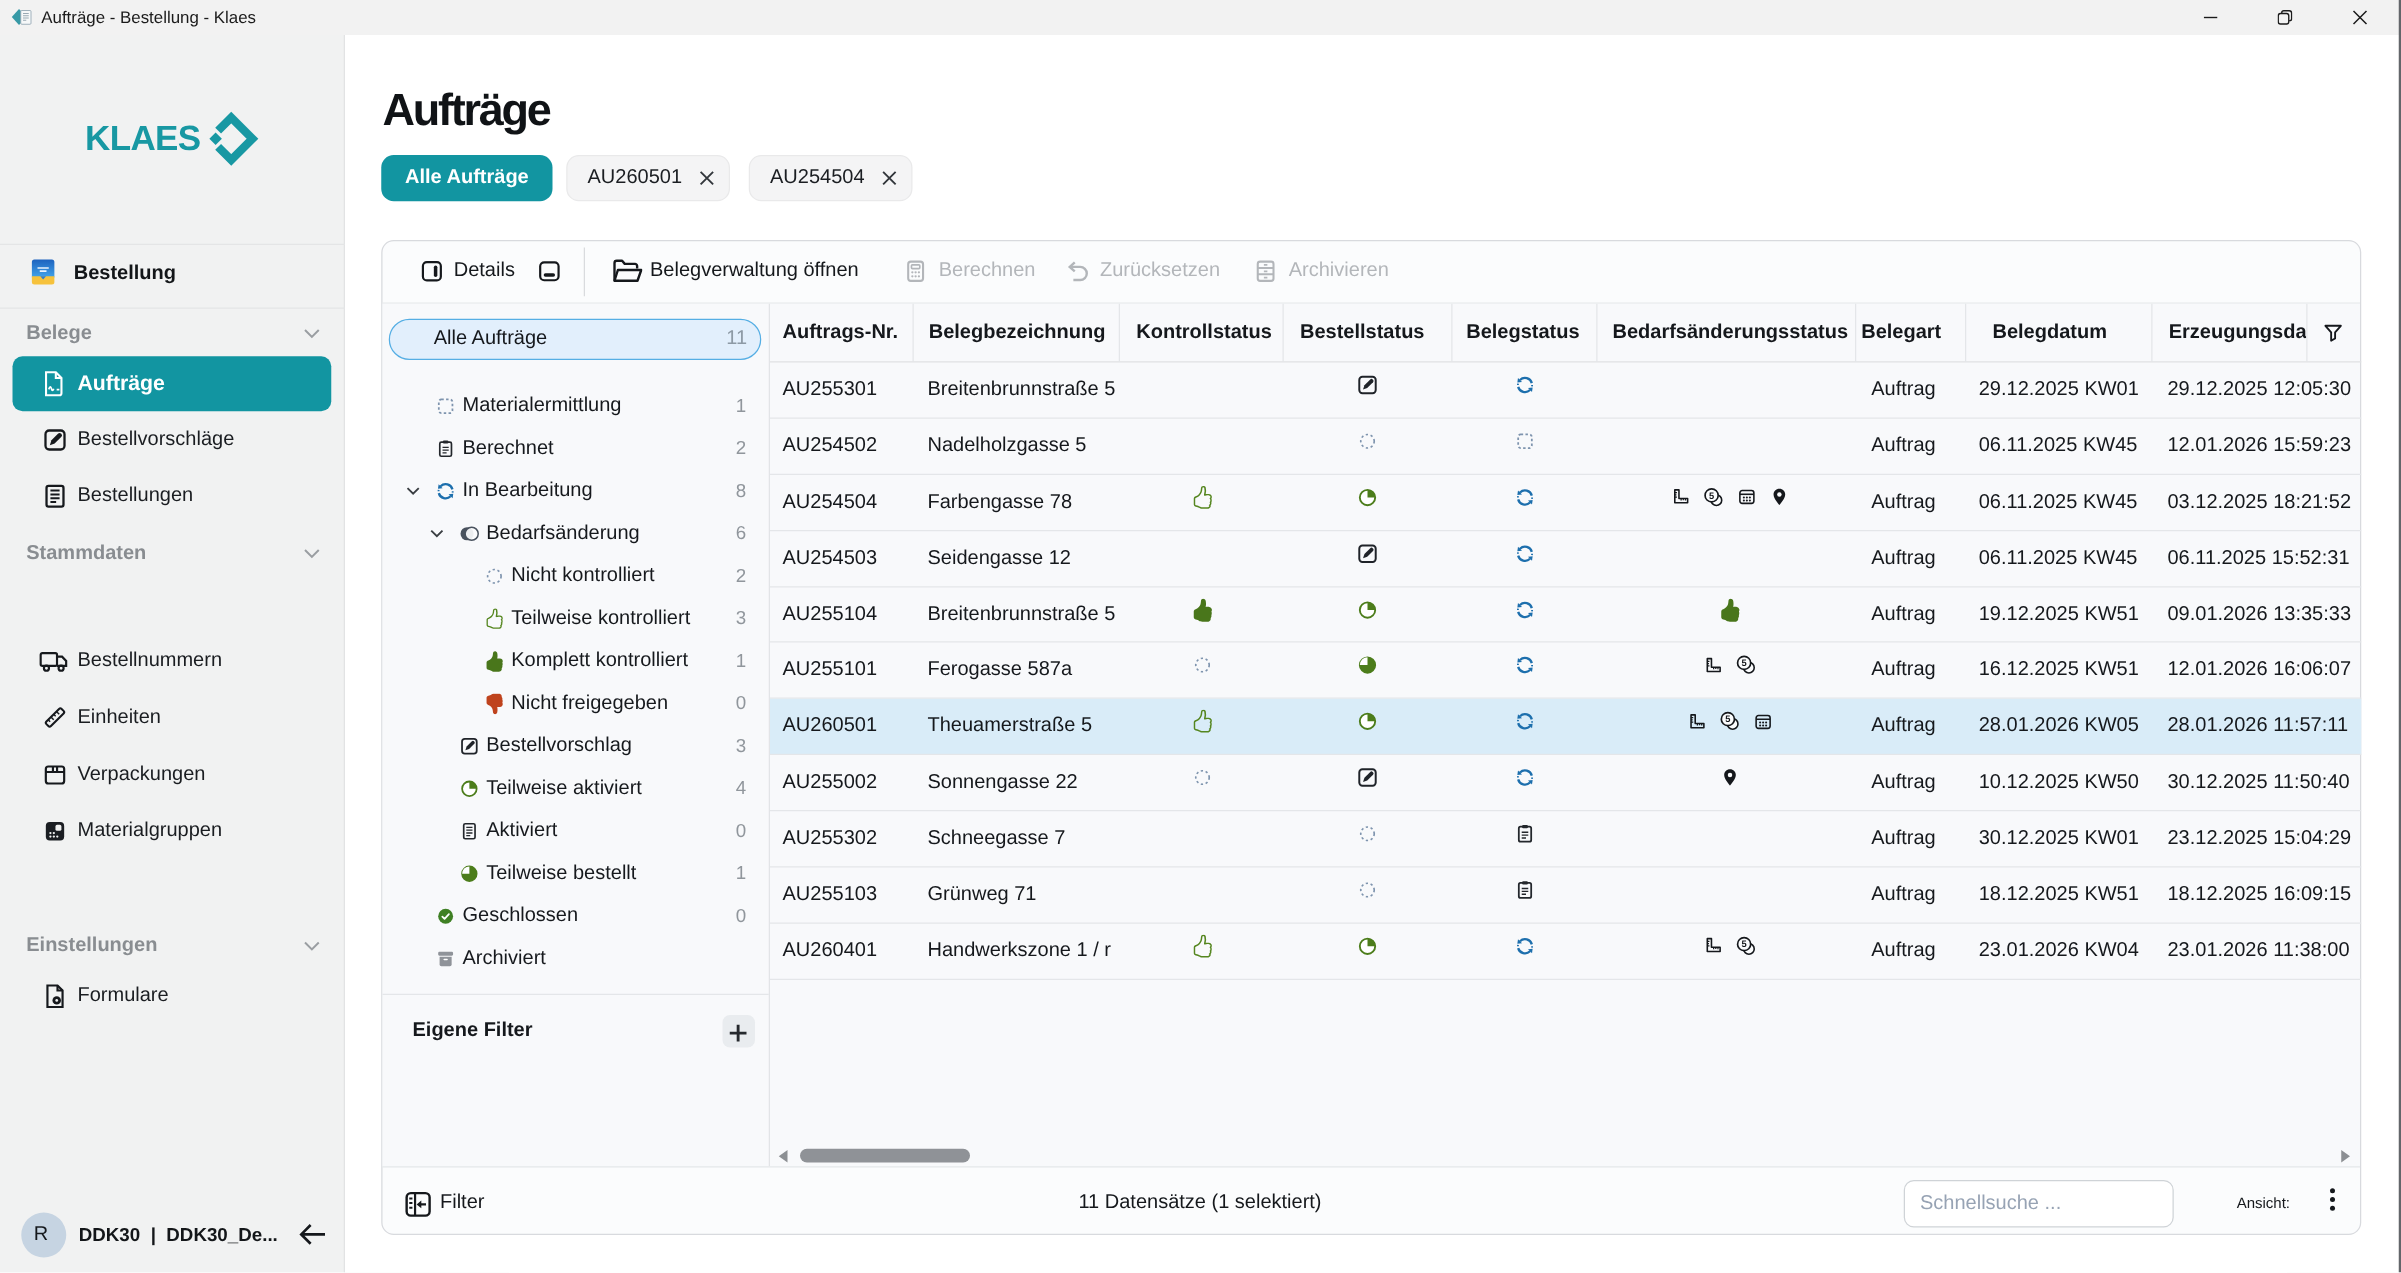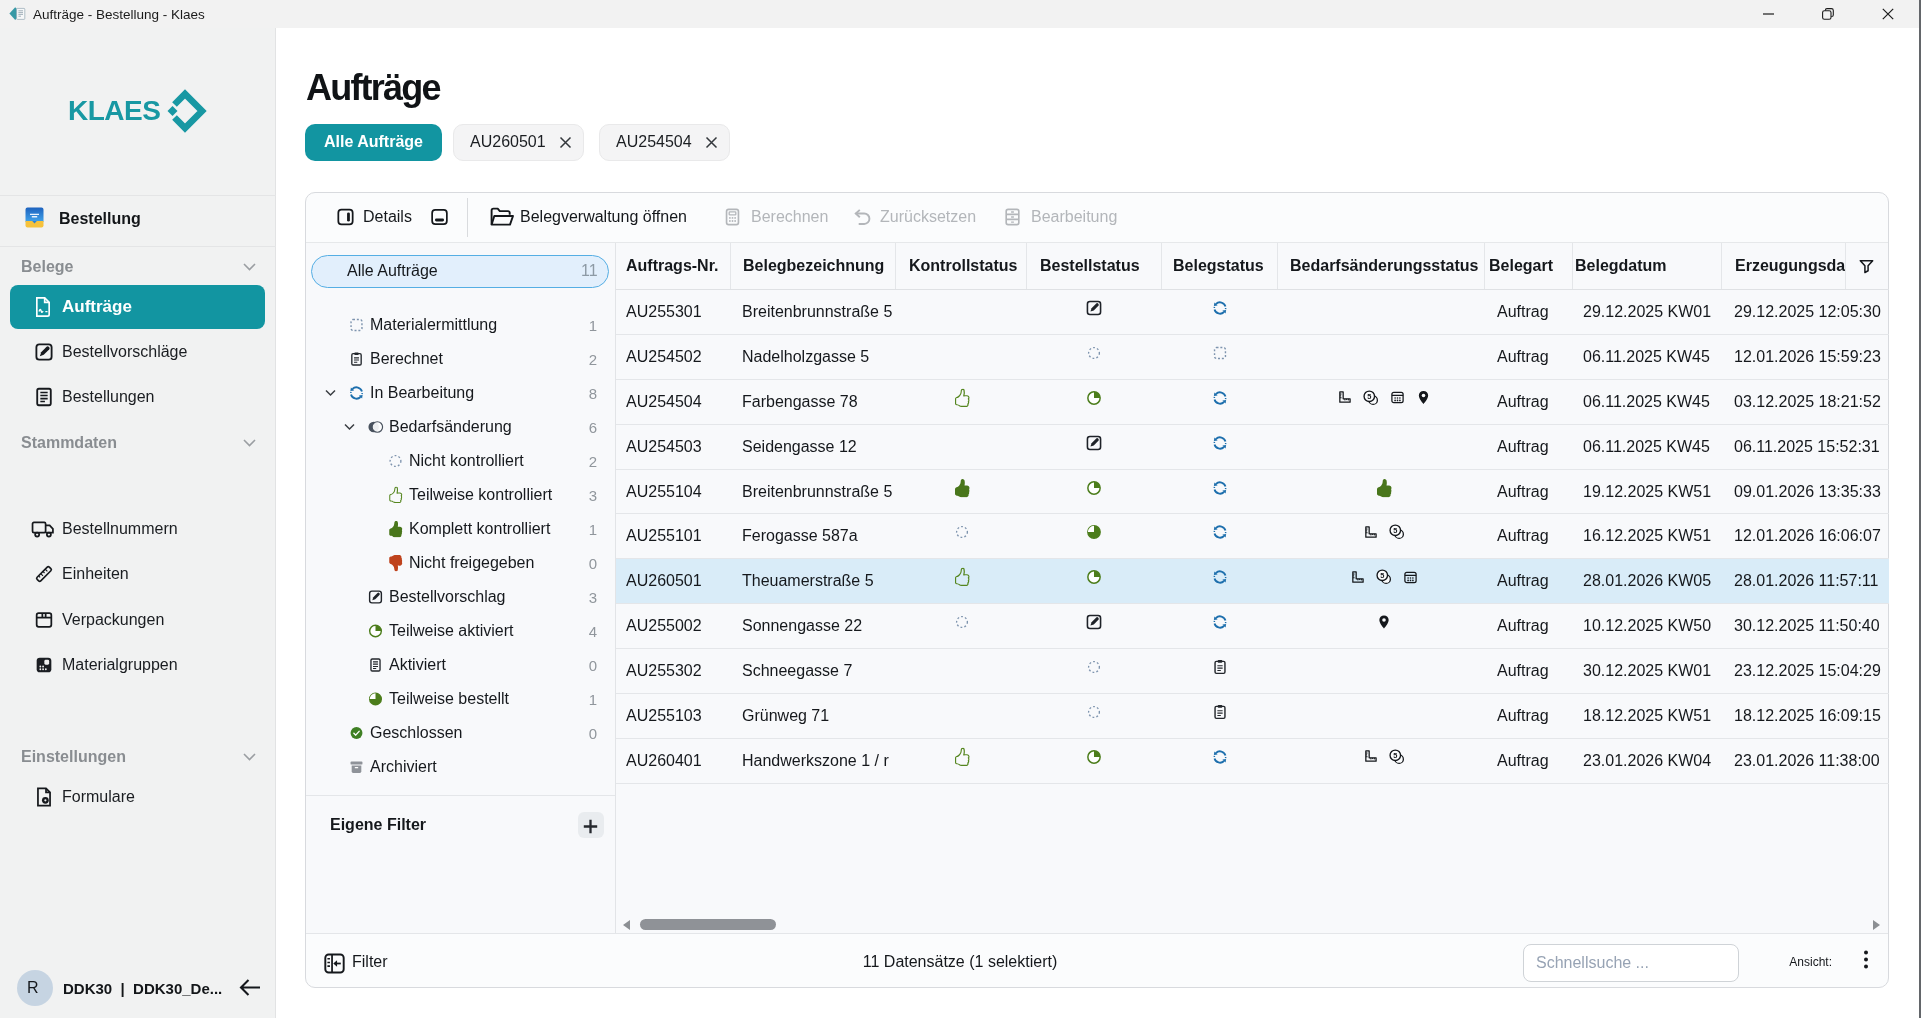--- a/index.html
+++ b/index.html
@@ -312,21 +312,21 @@
       </g>
     </svg>
   <div class="tool-tx" style="left:880px;color:#b3b6ba">Zurücksetzen</div>
   <svg class="tool-ic" style="left:1002px" width="21" height="21" viewBox="0 0 24 24">
       <g fill="none" stroke="#b3b6ba" stroke-width="1.9">
         <rect x="4.8" y="3.2" width="14.4" height="17.6" rx="2.2"></rect>
         <path d="M4.8,9 h14.4 M4.8,14.8 h14.4"></path>
         <path d="M10.4,6.2 h3.2 M10.4,12 h3.2 M10.4,17.8 h3.2" stroke-width="1.6"></path>
       </g>
     </svg>
-  <div class="tool-tx" style="left:1031px;color:#b3b6ba">Bearbeitung</div>
+  <div class="tool-tx" style="left:1031px;color:#b3b6ba">Archivieren</div>
   <div class="abs" style="left:306px;top:242px;width:1582px;border-top:1px solid #e6e8ea"></div>
 </div>
 <div id="tree">
   <div class="abs" style="left:306px;top:243px;width:1582px;height:690px;background:#f8f9fb"></div>
   <div class="abs" style="left:615px;top:243px;height:690px;border-left:1px solid #e2e4e7"></div>
 
   <div class="abs" style="left:311px;top:254.5px;width:298px;height:33px;background:#e2effc;border:1.8px solid #55aee4;border-radius:16.5px"></div>
   <div class="abs" style="left:347px;top:271px;transform:translateY(-50%);font-size:16px;color:#15181c">Alle Aufträge</div>
   <div class="abs" style="left:581px;top:271px;transform:translateY(-50%);font-size:16px;color:#8d9aa5">11</div>
 
@@ -442,21 +442,21 @@
 </div>
 <div id="table">
 
   <div class="hdrcell" style="left:616px;width:114px;border-left:none;padding-left:10px">Auftrags-Nr.</div>
   <div class="hdrcell" style="left:730px;width:165px;padding-left:12px">Belegbezeichnung</div>
   <div class="hdrcell" style="left:895px;width:131px;padding-left:13px">Kontrollstatus</div>
   <div class="hdrcell" style="left:1026px;width:135px;padding-left:13px">Bestellstatus</div>
   <div class="hdrcell" style="left:1161px;width:116px;padding-left:11px">Belegstatus</div>
   <div class="hdrcell" style="left:1277px;width:207px;padding-left:12px">Bedarfsänderungsstatus</div>
   <div class="hdrcell" style="left:1484px;width:88px;padding-left:4px">Belegart</div>
-  <div class="hdrcell" style="left:1572px;width:149px;padding-left:2px">Belegdatum</div>
+  <div class="hdrcell" style="left:1572px;width:149px;padding-left:21px">Belegdatum</div>
   <div class="hdrcell" style="left:1721px;width:124px;padding-left:13px">Erzeugungsdatum</div>
   <div class="hdrcell" style="left:1845px;width:44px"></div>
   <svg class="abs" style="left:1857px;top:257px" width="19" height="19" viewBox="0 0 24 24">
       <path d="M4.2,4.6 H19.8 L14,11.2 V17.4 L10,19.6 V11.2 Z" fill="none" stroke="#15181c" stroke-width="1.9" stroke-linejoin="round"></path>
     </svg>
   <div class="abs" style="left:616px;top:289px;width:1273px;border-top:1px solid #dfe1e4"></div>
 
   <div class="trow" style="top:290px">
     <div class="tc" style="left:10px">AU255301</div>
       <div class="tc" style="left:126px">Breitenbrunnstraße 5</div>

